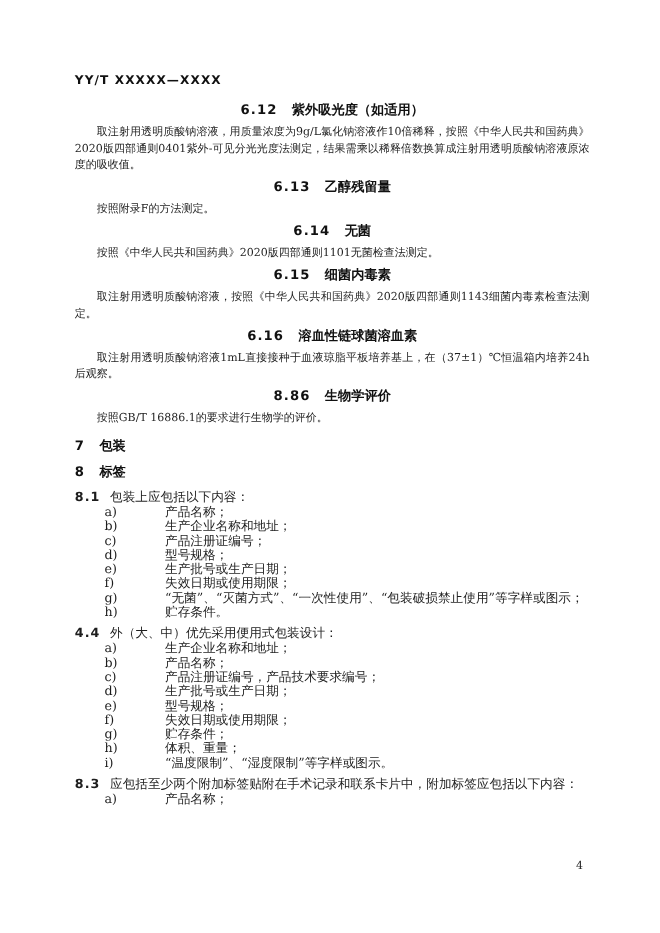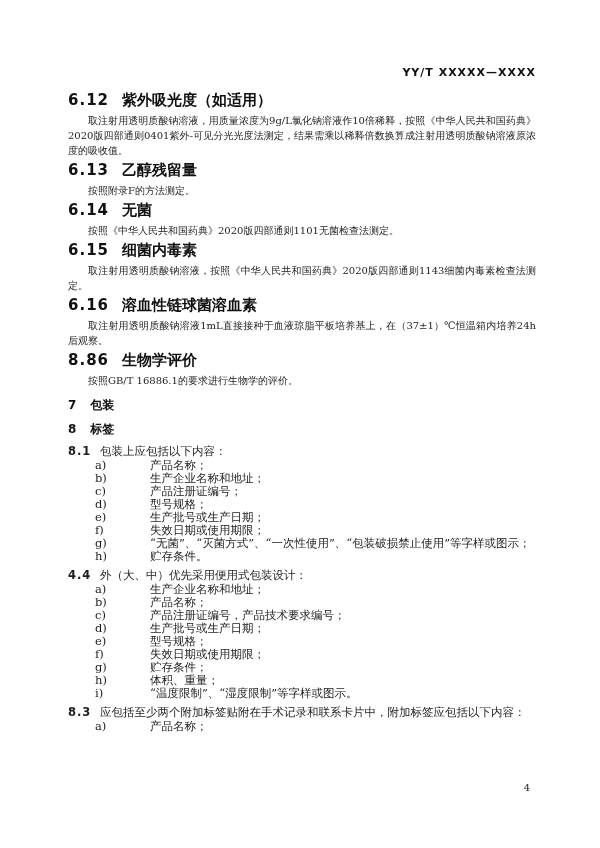--- a/index.html
+++ b/index.html
@@ -12,39 +12,39 @@
     height: 848px;
     background: #ffffff;
     color: #1d1d1d;
     font-family: "DejaVu Serif", "Liberation Serif", serif;
     padding: 66px 64px 0 68px;
     overflow: hidden;
   }
 
   
   .doc-header {
-    text-align: right;
     font-family: "DejaVu Sans", "Liberation Sans", sans-serif;
     font-weight: bold;
     font-size: 11px;
     line-height: 13px;
     letter-spacing: 1px;
     color: #111;
     margin-bottom: 14px;
   }
 
   
   .clause-head {
     font-family: "DejaVu Sans", "Liberation Sans", sans-serif;
     font-weight: bold;
-    font-size: 15px;
+    font-size: 12px;
     line-height: 14px;
     color: #111;
     margin: 5px 0 6px;
     display: flex;
+    justify-content: center;
   }
   .clause-head .num { letter-spacing: 1px; margin-right: 13px; flex: none; }
 
   
   .chapter-head {
     font-family: "DejaVu Sans", "Liberation Sans", sans-serif;
     font-weight: bold;
     font-size: 12px;
     line-height: 14px;
     color: #111;

